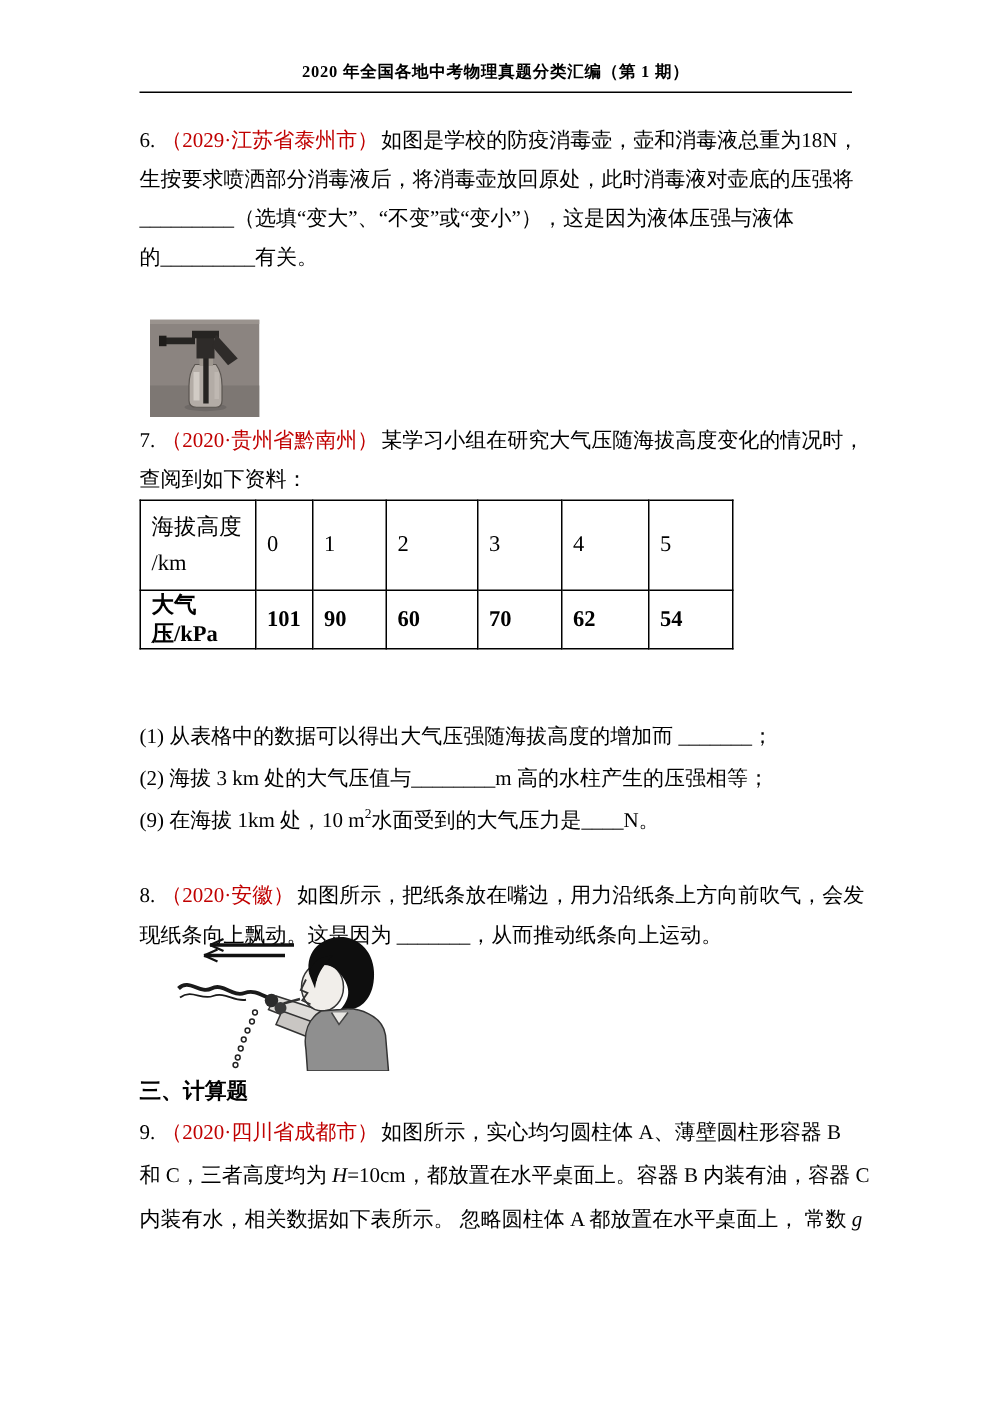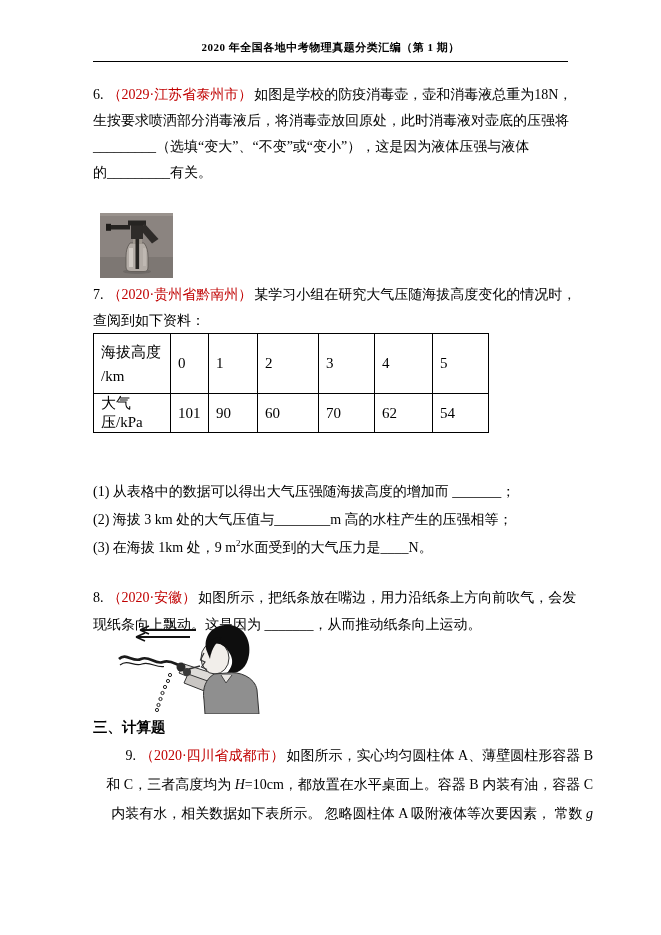--- a/index.html
+++ b/index.html
@@ -17,40 +17,40 @@
     text-align:center;
     font-size:11px; font-weight:bold;
     letter-spacing:0.5px;
   }
   .rule { top:61px; left:93px; width:475px; border-top:1.7px solid #000; }
 
   .qblock { left:93px; width:500px; font-size:14px; white-space:nowrap; }
   .line { height:26px; line-height:26px; }
   .lh27 .line { height:27px; line-height:27px; }
   .lh28 .line { height:28px; line-height:28px; }
-  .lh29 .line { height:29px; line-height:29px;text-align:right; }
+  .lh29 .line { height:29px; line-height:29px; }
   .src { color:#c00000; margin:0 2px; }
   .qnum { margin-right:2px; }
   sup.s { font-size:9px; vertical-align:super; line-height:0; }
   i.var { font-family:"Liberation Serif","DejaVu Serif",serif; font-style:italic; }
 
   table.datatable {
     border-collapse:collapse;
     font-size:15px;
     table-layout:fixed;
   }
   table.datatable td {
     border:1.2px solid #000;
     padding:0 7px;
     vertical-align:middle;
     text-align:left;
     overflow:hidden;
   }
   tr.r1 { height:60px; }
-  tr.r2 { height:37px; }
+  tr.r2 { height:37px;font-weight:bold; }
   td .cell-line { line-height:24px; }
 
   .section-header { font-size:14.5px; font-weight:bold; }
 
   .figure { display:block; }
 </style>
 </head>
 <body>
 
 <div class="page">
@@ -123,21 +123,21 @@
       <td>62</td>
       <td>54</td>
     </tr>
   </tbody>
     </table>
 
   <div class="abs qblock lh28" style="top:478px">
     <div class="line">(1) 从表格中的数据可以得出大气压强随海拔高度的增加而  _______；</div>
     <div class="line">(2) 海拔 3 km 处的大气压值与________m 高的水柱产生的压强相等；</div>
     <div class="line">
-      <span>(3) 在海拔 1km 处，9 m</span><sup class="s">2</sup><span>水面受到的大气压力是____N。</span>
+      <span>(9) 在海拔 1km 处，10 m</span><sup class="s">2</sup><span>水面受到的大气压力是____N。</span>
     </div>
   </div>
 
   <div class="abs qblock lh27" style="top:584px">
     <div class="line">
       <span class="qnum">8.</span><span class="src">（2020·安徽）</span><span>如图所示，把纸条放在嘴边，用力沿纸条上方向前吹气，会发</span>
     </div>
     <div class="line">现纸条向上飘动。这是因为 _______，从而推动纸条向上运动。</div>
   </div>
 
@@ -182,18 +182,18 @@
   <div class="abs qblock section-header" style="top:718px">三、计算题</div>
 
   <div class="abs qblock lh29" style="top:741px">
     <div class="line">
       <span class="qnum">9.</span><span class="src">（2020·四川省成都市）</span><span>如图所示，实心均匀圆柱体 A、薄壁圆柱形容器 B</span>
     </div>
     <div class="line">
       <span>和 C，三者高度均为 </span><i class="var">H</i><span>=10cm，都放置在水平桌面上。容器 B 内装有油，容器 C</span>
     </div>
     <div class="line">
-      <span>内装有水，相关数据如下表所示。 忽略圆柱体 A 吸附液体等次要因素， 常数 </span><i class="var">g</i>
+      <span>内装有水，相关数据如下表所示。 忽略圆柱体 A 都放置在水平桌面上， 常数 </span><i class="var">g</i>
     </div>
     <div class="line">取 10N/kg。</div>
   </div>
 
 </div>
 
 </body></html>

